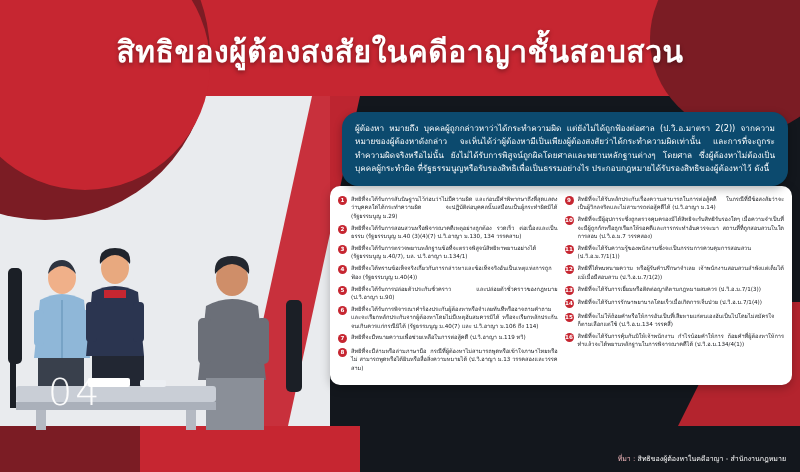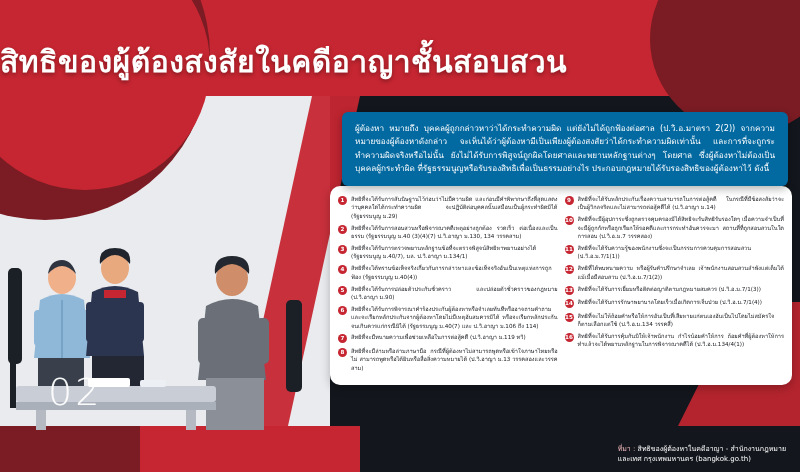--- a/index.html
+++ b/index.html
@@ -83,23 +83,23 @@
   .bg-corner-red-br {
     position: absolute; right: -60px; bottom: 10px;
     width: 200px; height: 160px;
     background: #c62631;
     clip-path: polygon(40% 0, 100% 0, 100% 100%, 0 100%);
     opacity: .9;
   }
 
   
   .title {
-    position: absolute; left: 0; top: 38px;
+    position: absolute; left: 0; top: 28px;
     width: 800px;
-    text-align: left;
+    text-align: center;
     color: #ffffff;
     font-size: 30px;
     font-weight: bold;
     letter-spacing: .5px;
     text-shadow: 0 2px 4px rgba(0,0,0,.35);
     z-index: 20;
   }
 
   
   .slide-number {
@@ -116,22 +116,22 @@
   .illus {
     position: absolute; left: 0; top: 150px;
     width: 340px; height: 280px;
     z-index: 15;
   }
 
   
   .def-box {
     position: absolute; left: 342px; top: 112px;
     width: 446px;
-    background: #0369a1;
-    border-radius: 6px;
+    background: #0c4a6e;
+    border-radius: 16px;
     padding: 10px 13px 11px 13px;
     color: #ffffff;
     z-index: 22;
     box-shadow: 0 3px 8px rgba(0,0,0,.3);
   }
   .def-text {
     font-size: 8.2px;
     line-height: 1.62;
     text-align: justify;
   }
@@ -322,23 +322,22 @@
         <div class="num">15</div>
         <div class="itxt">สิทธิที่จะไม่ให้ถ้อยคำหรือให้การอันเป็นที่เสียหายแก่ตนเองอันเป็นไปโดยไม่สมัครใจก็ตามเลือกแต่ใช้ (ป.วิ.อ.ม.134 วรรคสี่)</div>
       </div>
       <div class="item">
         <div class="num">16</div>
         <div class="itxt">สิทธิที่จะได้รับการคุ้มกันมิให้เจ้าพนักงาน กำไรน้อยคำให้การ ถ้อยคำที่ผู้ต้องหาให้การทำแล้วจะได้พยานหลักฐานในการพิจารณาคดีได้ (ป.วิ.อ.ม.134/4(1))</div>
       </div>
     </div>
   </div>
 
-  <div class="slide-number">02</div>
+  <div class="slide-number">04</div>
 
   <div class="source">
     <div>
       <span class="lbl">ที่มา :</span>
       <span>สิทธิของผู้ต้องหาในคดีอาญา - สำนักงานกฎหมาย</span>
     </div>
-    <div>และเทศ กรุงเทพมหานคร (bangkok.go.th)</div>
   </div>
 
 </div>
 
 </body></html>

